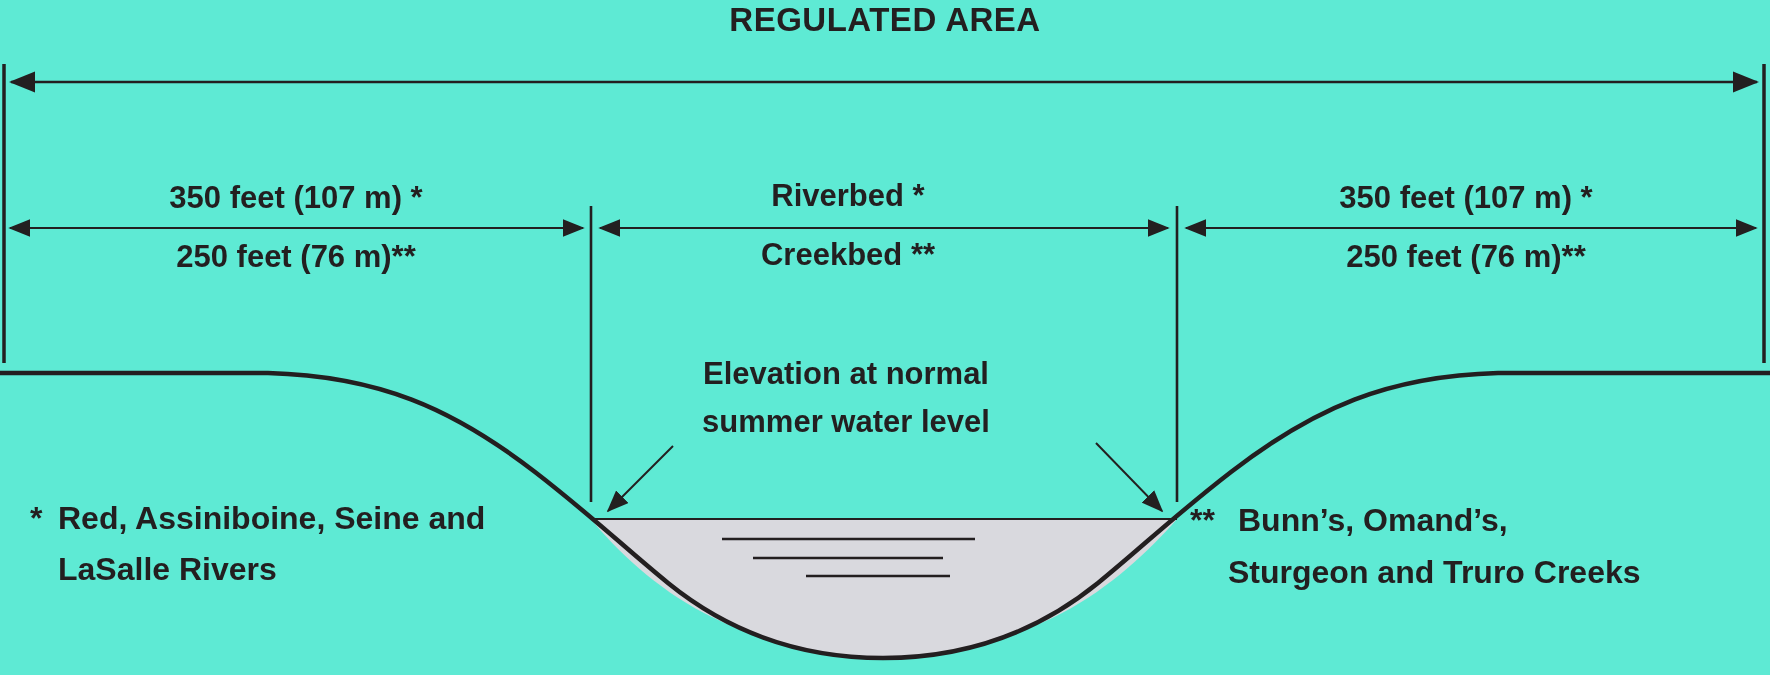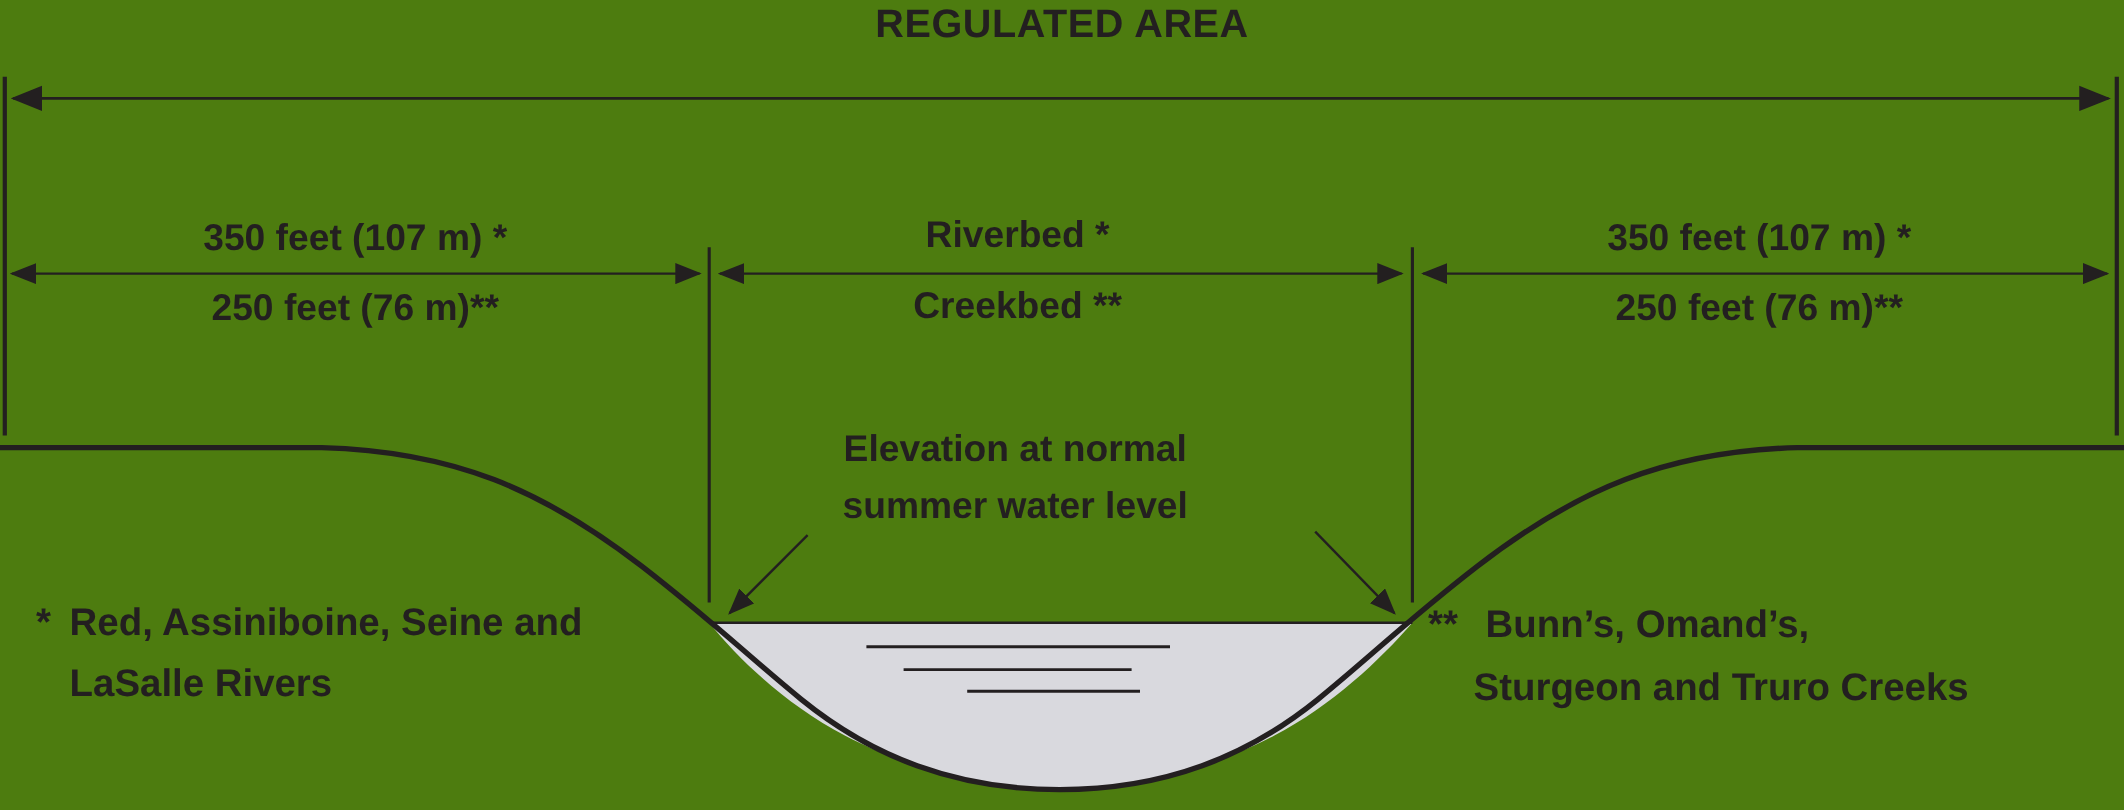--- a/index.html
+++ b/index.html
@@ -1,19 +1,19 @@
 <!DOCTYPE html>
 <html><head>
 <meta charset="utf-8">
 <style>
   html,body{margin:0;padding:0;background:#ffffff;}
   .stage{
     position:relative;
     width:1770px;height:675px;
-    background:#4d7c0f;
+    background:#5eead4;
     overflow:hidden;
     font-family:"Liberation Sans",sans-serif;
   }
   svg{position:absolute;left:0;top:0;}
   .ink-line{stroke:#231f20;fill:none;}
   .label{
     font-family:"Liberation Sans",sans-serif;
     font-weight:700;
     font-size:31px;
     fill:#231f20;

